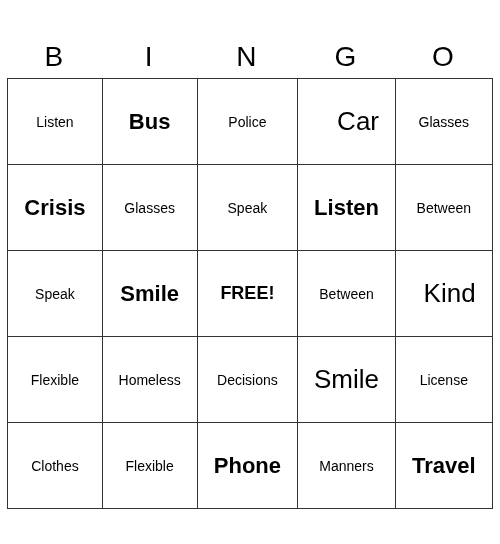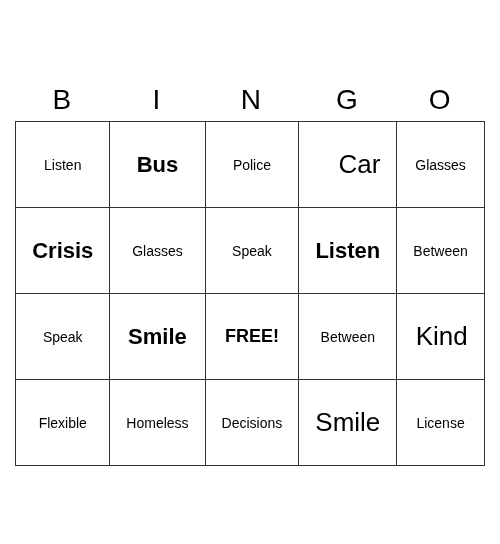--- a/index.html
+++ b/index.html
@@ -93,14 +93,21 @@
         <td>Between</td>
         <td class="xlarge">Kind</td>
       </tr>
       <tr>
         <td>Flexible</td>
         <td>Homeless</td>
         <td>Decisions</td>
         <td class="xlarge">Smile</td>
         <td>License</td>
       </tr>
+      <tr>
+        <td>Clothes</td>
+        <td>Flexible</td>
+        <td class="large">Phone</td>
+        <td>Manners</td>
+        <td class="large">Travel</td>
+      </tr>
     </tbody>
 </table>
 
 </body></html>

